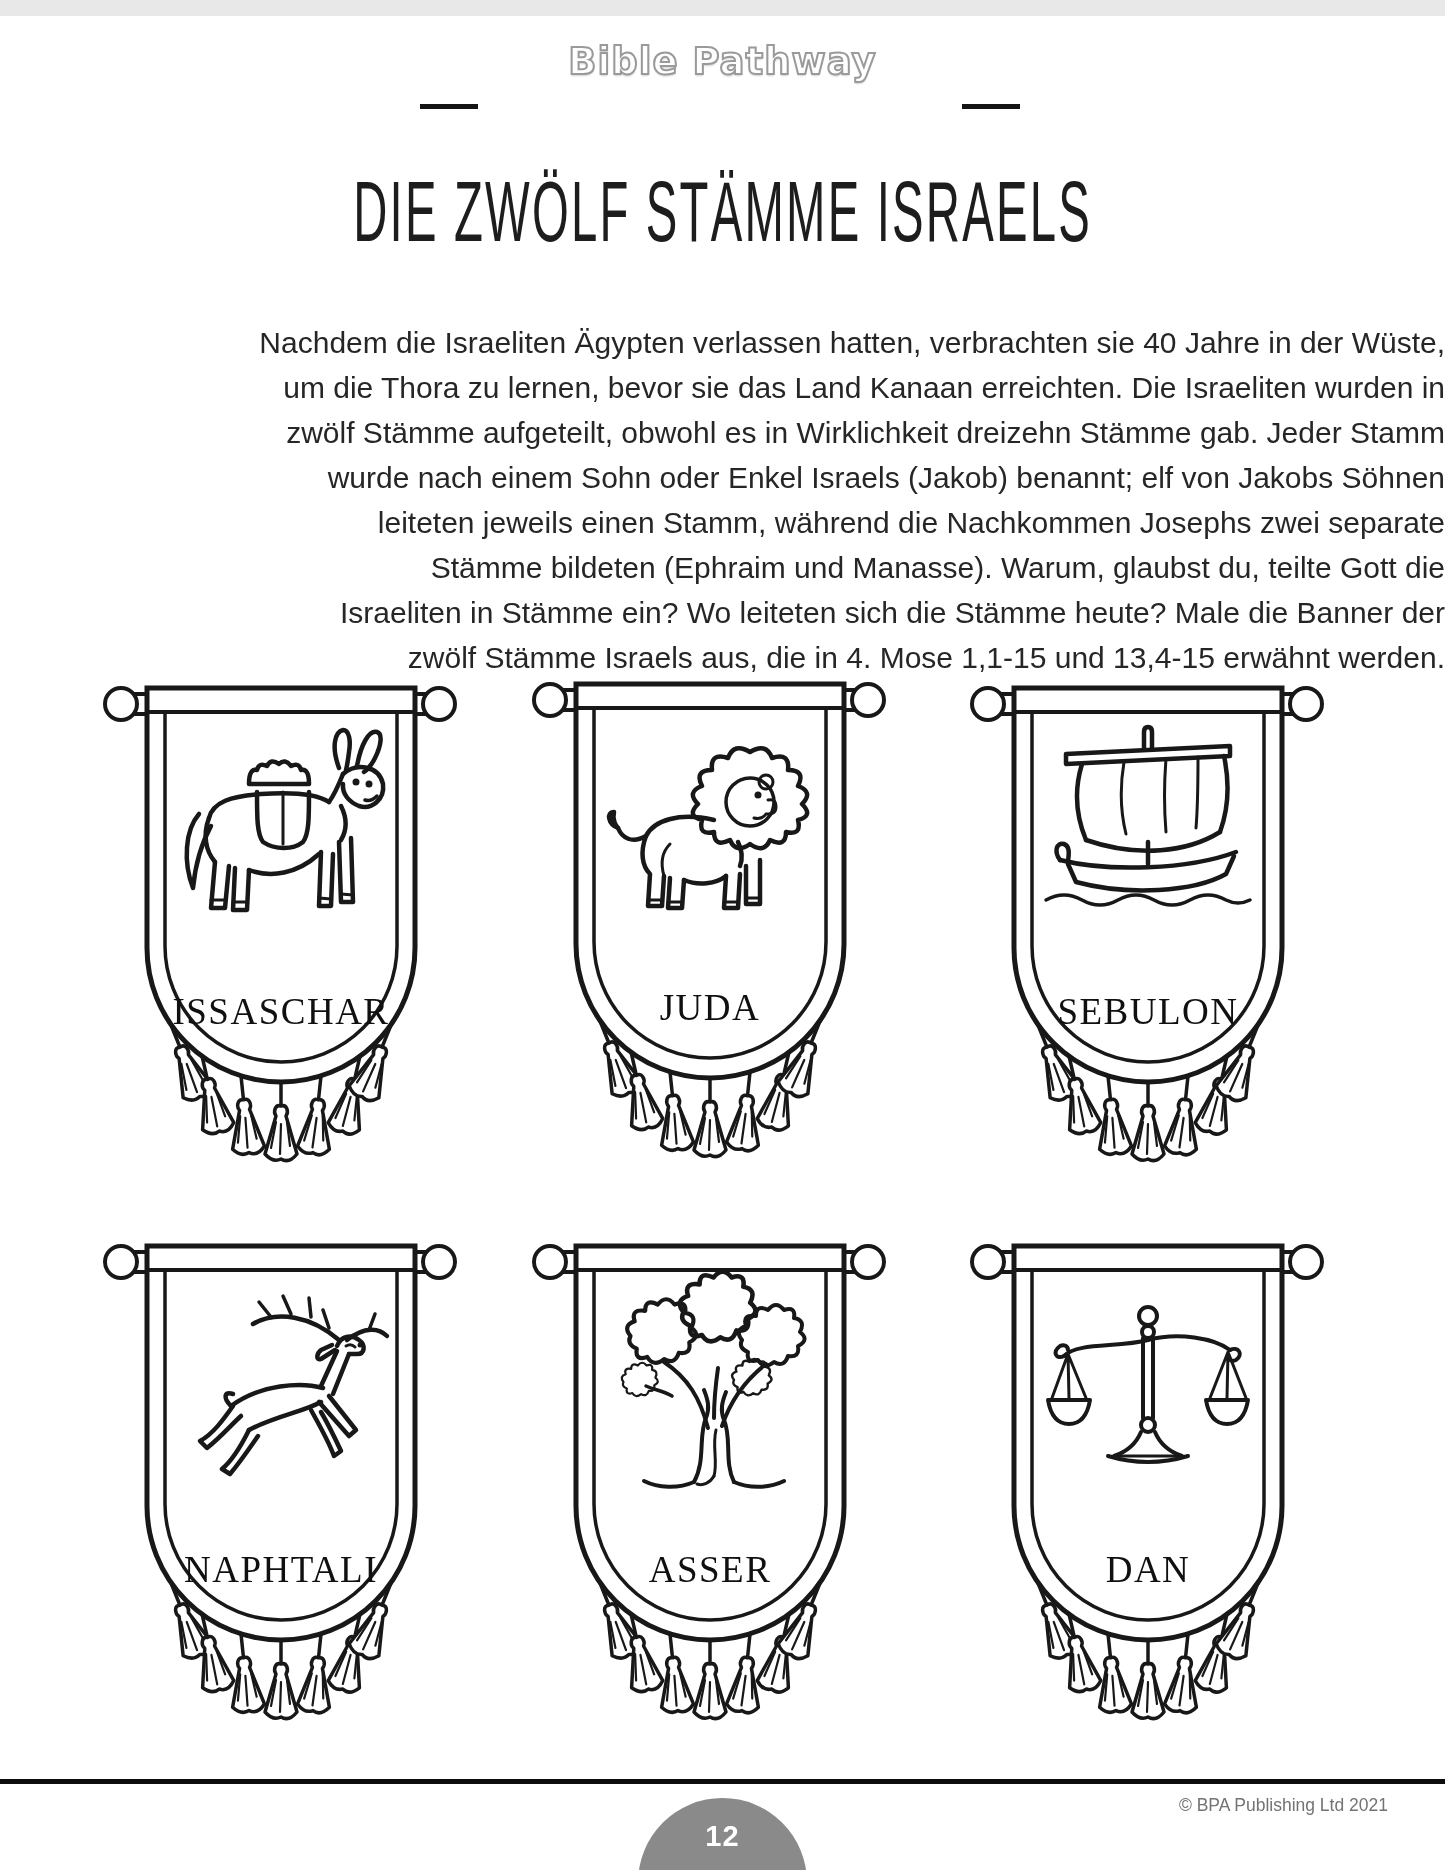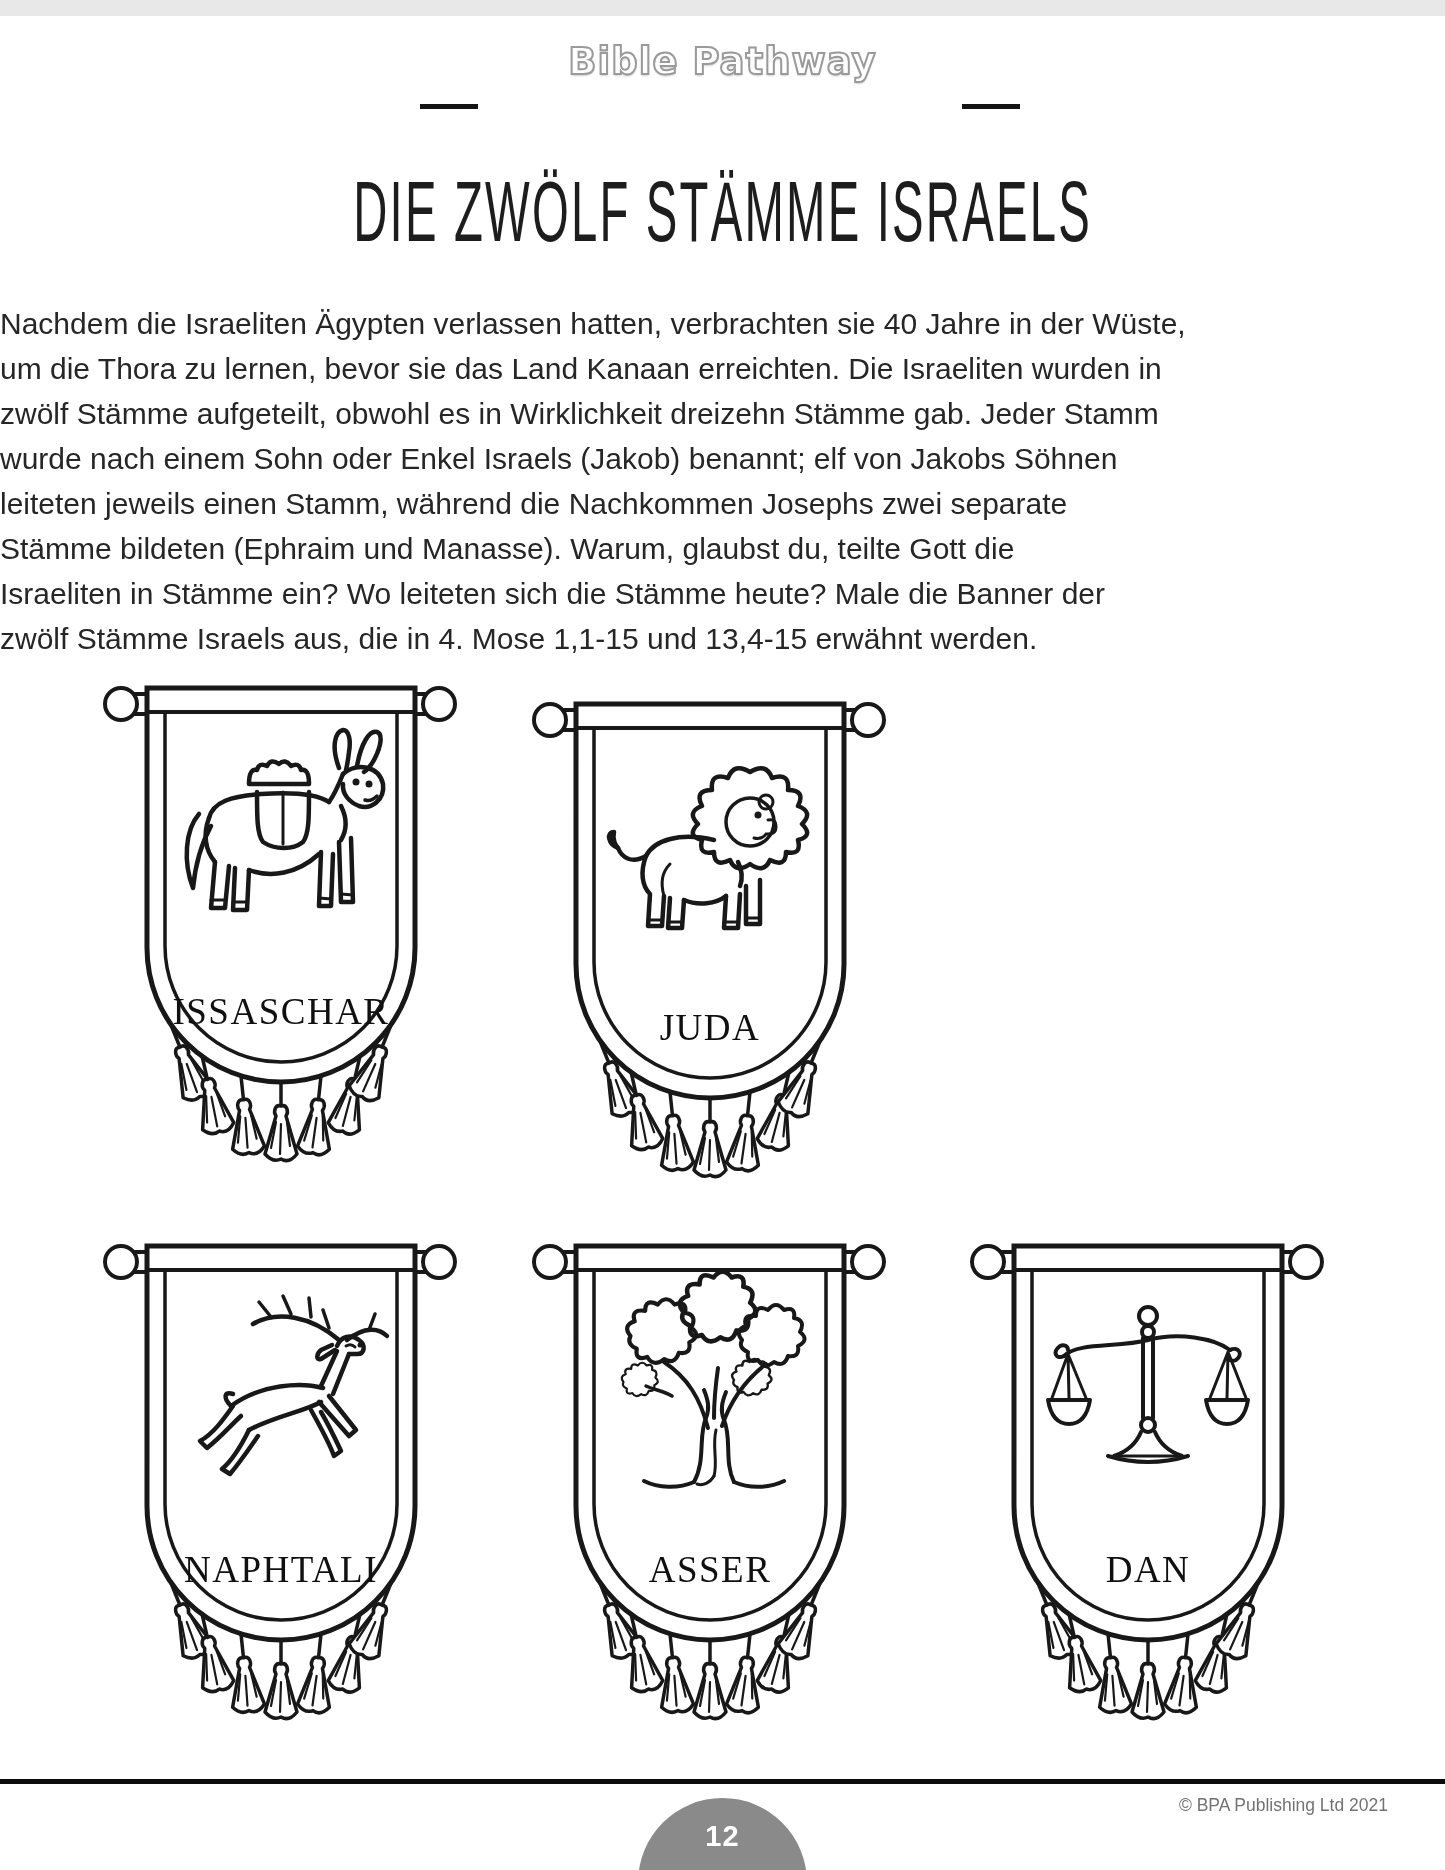--- a/index.html
+++ b/index.html
@@ -25,26 +25,26 @@
   .dash-right{left:962px;}
   
   .title{position:absolute;top:146px;left:0;width:100%;text-align:center;}
   .title span{
     display:inline-block;font-size:86px;font-weight:500;color:#1d1d1d;
     letter-spacing:4px;transform:scaleX(.55);transform-origin:center;
     font-family:"Liberation Sans",sans-serif;white-space:nowrap;
   }
   
   .intro{
-    position:absolute;top:285px;left:0;width:100%;text-align:left;
+    position:absolute;top:304px;left:0;width:100%;text-align:right;
     font-size:30px;line-height:45px;color:#262626;
   }
   
   .banner{position:absolute;width:360px;height:505px;}
-  .b1{left:101px;top:668px;}  .b2{left:530px;top:684px;}  .b3{left:968px;top:668px;}
+  .b1{left:101px;top:668px;}  .b2{left:530px;top:664px;}  .b3{left:968px;top:668px;}
   .b4{left:101px;top:1226px;} .b5{left:530px;top:1226px;} .b6{left:968px;top:1226px;}
   .bname{
     font-family:"Liberation Serif",serif;font-size:37px;letter-spacing:1.5px;
     fill:#101010;text-anchor:middle;
   }
   
   .footer-rule{position:absolute;top:1763px;left:0;width:100%;height:5px;background:#0d0d0d;}
   .footer-left{position:absolute;left:60px;top:1776px;font-size:17.5px;line-height:27px;color:#1b1b1b;}
   .footer-right{position:absolute;right:57px;top:1779px;font-size:17.5px;color:#737373;}
   .page-circle{
@@ -156,20 +156,39 @@
         <path d="M126 152 L124 184 L138 184 L140 150"></path>
         <path d="M146 142 L146 180 L160 180 L160 136"></path>
         <path d="M138 118 C142 126 143 134 140 142"></path>
         <path stroke-width="3" d="M48 176 H62 M68 178 H82 M124 178 H138 M146 174 H160"></path>
         <path stroke-width="3" d="M64 152 C60 138 62 128 70 120"></path>
       </g>
       <text class="bname" x="180" y="340">JUDA</text>
     </svg>
   </div>
 
+  <div class="banner b3">
+    <svg viewBox="0 0 360 505" width="360" height="505">
+      <use href="#frameG"></use>
+      <g transform="translate(70,40)" fill="none" stroke="#181818" stroke-width="4.5" stroke-linecap="round" stroke-linejoin="round">
+        <path d="M106 24 L106 8 Q106 3 110 3 Q114 3 114 8 L114 24"></path>
+        <path d="M28 30 L192 22 L192 32 L28 40 Z"></path>
+        <path d="M44 40 C36 66 38 92 48 116"></path>
+        <path d="M186 32 C192 60 190 86 182 108"></path>
+        <path d="M48 116 C100 134 150 128 182 108"></path>
+        <path stroke-width="3" d="M86 38 C82 62 82 86 88 110 M128 35 C126 60 126 84 128 108 M160 33 C160 56 160 80 158 104"></path>
+        <path d="M110 118 L110 140"></path>
+        <path d="M22 136 C70 148 150 146 198 128"></path>
+        <path d="M22 136 C16 128 18 118 26 120 C32 122 31 130 30 137"></path>
+        <path d="M30 140 L38 158 C90 172 156 168 188 150 L196 132"></path>
+        <path stroke-width="3.5" d="M8 176 Q26 166 44 176 Q62 186 80 176 Q98 166 116 176 Q134 186 152 176 Q170 166 188 176 Q200 182 212 176"></path>
+      </g>
+      <text class="bname" x="180" y="340">SEBULON</text>
+    </svg>
+  </div>
 
   <div class="banner b4">
     <svg viewBox="0 0 360 505" width="360" height="505">
       <use href="#frameG"></use>
       <g transform="translate(70,46)" fill="none" stroke="#181818" stroke-width="4.5" stroke-linecap="round" stroke-linejoin="round">
         <path d="M168 52 C140 28 106 22 82 36"></path>
         <path stroke-width="3.5" d="M120 26 L112 8 M100 29 L88 14 M140 29 L138 10 M158 40 L152 22"></path>
         <path d="M176 52 C194 38 208 40 216 48"></path>
         <path stroke-width="3.5" d="M198 42 L204 26"></path>
         <path d="M166 58 C170 48 180 46 188 52 C195 57 194 66 186 66 L178 66"></path>

